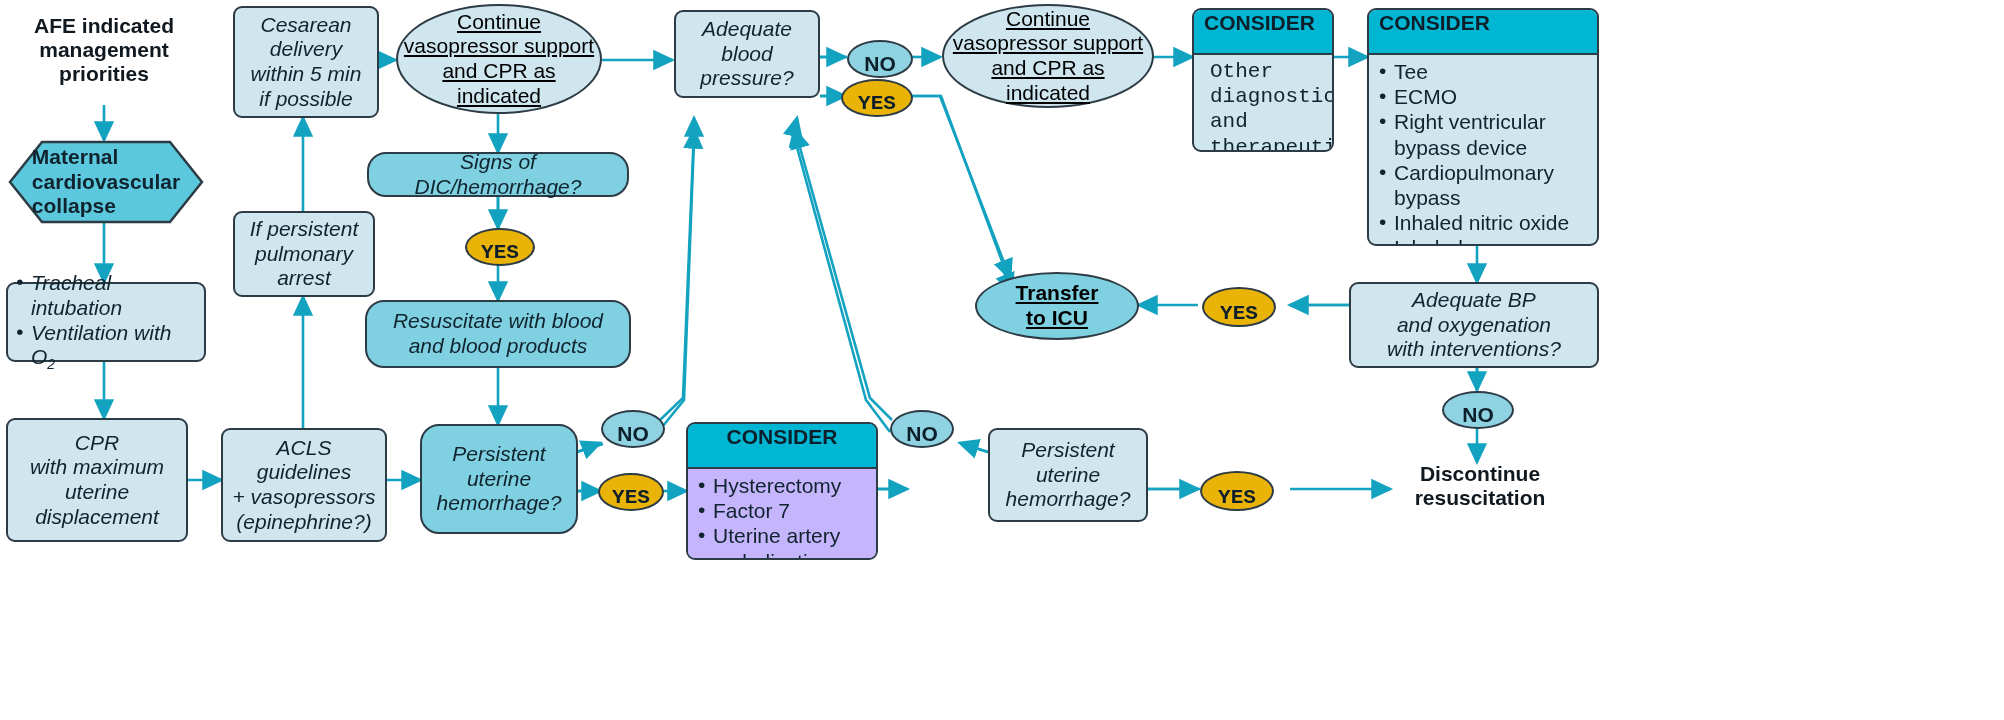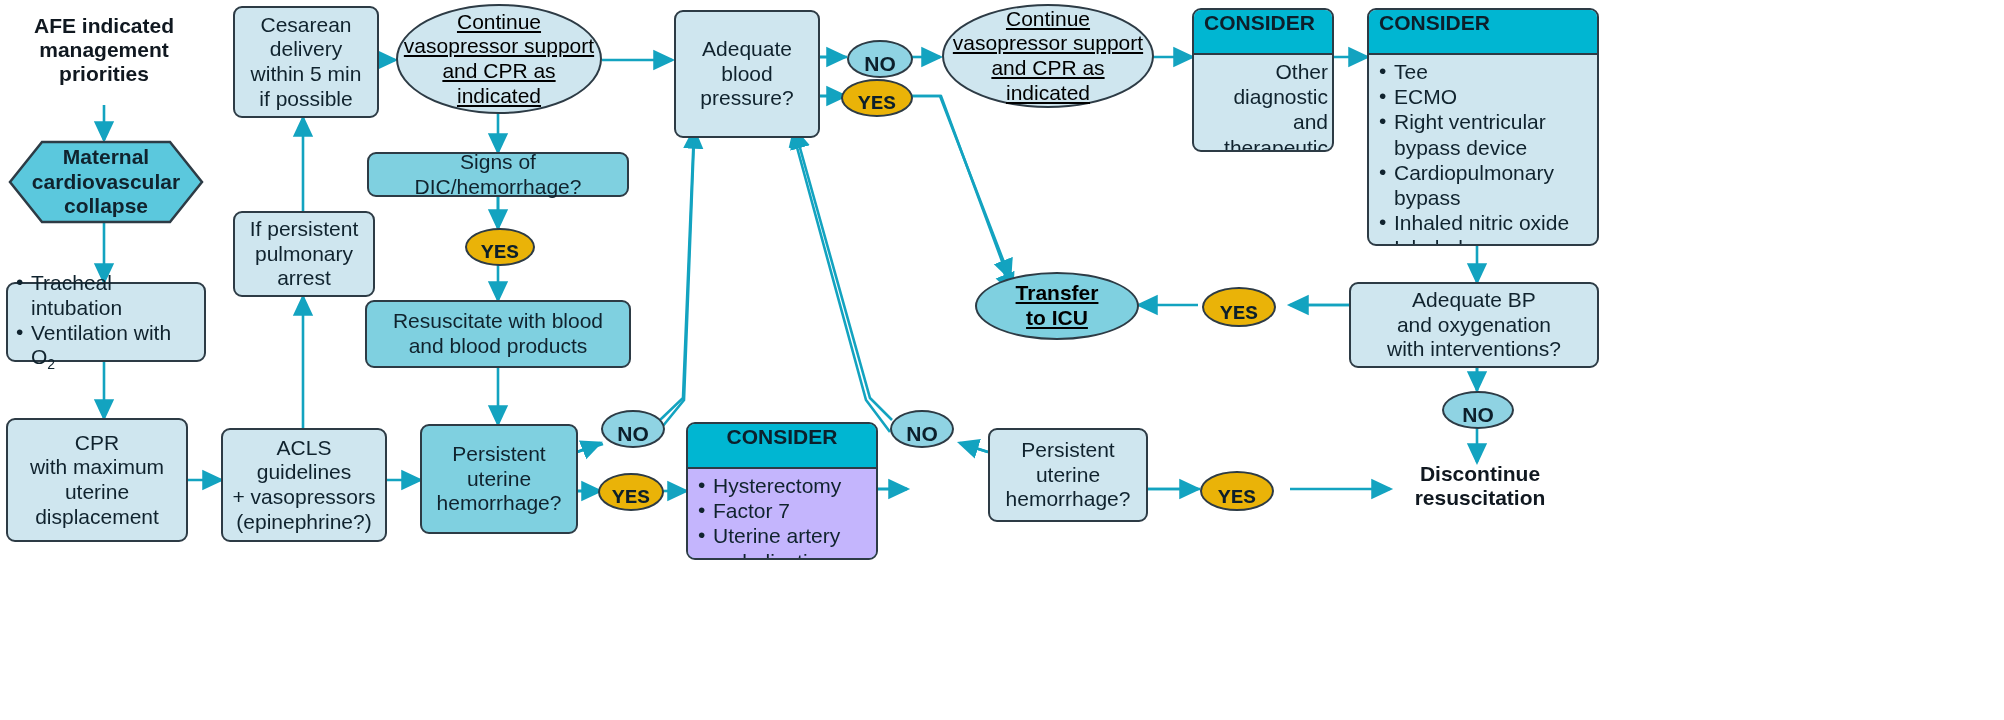--- a/index.html
+++ b/index.html
@@ -1,46 +1,46 @@
 <!DOCTYPE html>
 <html><head>
 <meta charset="utf-8">
 <style>
   html,body{margin:0;padding:0;background:#ffffff;}
   body{width:2004px;height:720px;overflow:hidden;font-family:"Liberation Sans",sans-serif;}
   #stage{position:relative;width:2004px;height:720px;background:#fff;}
   svg.edges{position:absolute;left:0;top:0;width:2004px;height:720px;pointer-events:none;}
 
   .node{position:absolute;box-sizing:border-box;display:flex;align-items:center;
-        justify-content:center;text-align:center;color:#10232e;line-height:1.17;}
+        justify-content:center;text-align:center;color:#10232e;line-height:1.17;font-style:italic;}
   .box{border:2.5px solid #2d3b45;border-radius:9px;padding:4px 8px;}
   .fill-light{background:#cfe6ef;}
-  .fill-mid{background:#7fd0e0;}
+  .fill-mid{background:#7fd0e0;border-radius:19px;}
   .ellipse{border:2.5px solid #2d3b45;border-radius:50%;text-decoration:underline;}
 
   .n-title{font-weight:bold;font-size:21px;}
   .n-txt{font-size:21px;}
   .n-bold{font-weight:bold;font-size:21px;}
   .badge{font-weight:bold;font-size:21px;border:2.5px solid #2d3b45;border-radius:50%;
          display:flex;align-items:flex-end;justify-content:center;color:#0c1f2b;}
   .badge-no{background:#8fd3e3;}
   .badge-yes{background:#eab308;font-family:Liberation Mono, monospace;}
 
   .hexwrap{position:absolute;display:flex;align-items:center;justify-content:center;}
   .hexwrap svg{position:absolute;left:0;top:0;}
   .hexlabel{position:relative;font-weight:bold;font-size:21px;color:#10232e;
-            text-align:center;line-height:1.17;z-index:2;}
+            line-height:1.17;z-index:2;}
 
   .consider{position:absolute;border:2.5px solid #2d3b45;border-radius:9px;overflow:hidden;
             box-sizing:border-box;background:#cfe6ef;}
   .consider-head{background:#00b6d2;color:#0c1f2b;font-weight:bold;font-size:21px;
                  padding:1px 0 18px 10px;border-bottom:2px solid #2d3b45;}
   .consider-head.center{text-align:center;padding-left:0;}
   .consider-body{font-size:21px;color:#10232e;padding:4px 8px 4px 10px;line-height:1.2;}
-  .consider-body.centered{text-align:right;padding-left:9px;padding-right:4px;}
+  .consider-body.centered{text-align:left;padding-left:16px;padding-right:4px;font-family:Liberation Mono, monospace;}
   .consider.mid{background:#7fd0e0;}
   .consider.mid .consider-body{background:#c4b5fd;}
 
   ul.bul{margin:0;padding:0;list-style:none;}
   ul.bul li{position:relative;padding-left:15px;}
   ul.bul li:before{content:"\2022";position:absolute;left:0;top:-1px;}
 
   .plain{position:absolute;text-align:center;color:#101820;}
   .ellipse-node{position:absolute;display:flex;align-items:center;justify-content:center;
                 text-align:center;box-sizing:border-box;line-height:1.17;}
@@ -252,21 +252,21 @@
   </div>
 
   <div class="badge badge-no" style="position:absolute;left:890px;top:410px;width:60px;height:34px;">
     <span>NO</span>
   </div>
 
   <div class="badge badge-yes" style="position:absolute;left:1200px;top:471px;width:70px;height:36px;">
     <span>YES</span>
   </div>
 
-  <div class="node box fill-light n-txt" style="left:674px;top:10px;width:146px;height:128px;flex-direction:column;">
+  <div class="node box fill-light n-txt" style="left:674px;top:10px;width:146px;height:88px;flex-direction:column;">
     <div>Adequate</div>
     <div>blood</div>
     <div>pressure?</div>
   </div>
 
   <div class="badge badge-no" style="position:absolute;left:847px;top:40px;width:62px;height:34px;">
     <span>NO</span>
   </div>
 
   <div class="badge badge-yes" style="position:absolute;left:841px;top:79px;width:68px;height:34px;">

